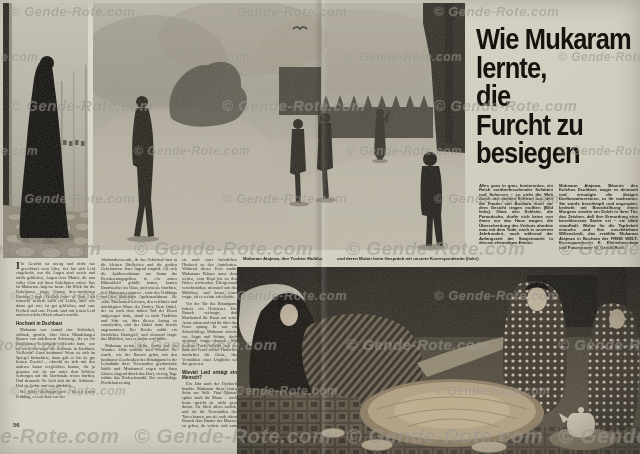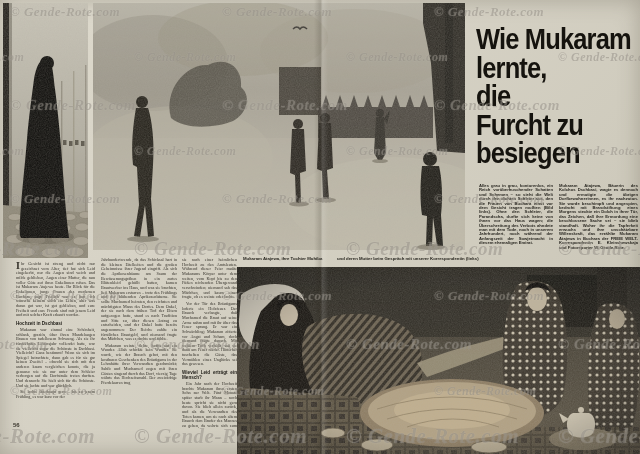--- a/index.html
+++ b/index.html
@@ -29,21 +29,21 @@
   .col3{left:182px;top:258px;width:55px;height:170px}
   .body-p{margin:0 0 2px;text-indent:4px}
   .body-p:first-child,.drop{text-indent:0}
   .drop::first-letter{float:left;font-size:10px;line-height:8.5px;font-weight:700;padding-right:1px}
   .sub-head{font-family:"Liberation Sans",sans-serif;font-weight:700;font-size:4.6px;
     line-height:5px;margin:3px 0 2px;color:#23211b}
   .page-num{position:absolute;left:13px;top:422px;font-size:6px;font-weight:700;color:#3b372e}
   .fold{position:absolute;left:314px;top:0;width:14px;height:454px;z-index:5;pointer-events:none;
     background:linear-gradient(90deg,rgba(0,0,0,0) 0%,rgba(35,30,18,.16) 45%,rgba(255,255,255,.12) 62%,rgba(0,0,0,0) 100%)}
   .watermark-layer{position:absolute;inset:0;z-index:6;pointer-events:none;overflow:hidden}
-  .wm{position:absolute;font-family:Liberation Serif, serif;font-style:italic;font-weight:700;
+  .wm{position:absolute;font-family:Liberation Sans, sans-serif;font-style:italic;font-weight:700;
     color:rgba(116,110,98,.42);text-shadow:0 0 1px rgba(255,255,255,.30);
     white-space:nowrap;letter-spacing:.5px}
 </style>
 </head>
 <body>
 
 <div class="spread">
 
   <figure class="photo photo-veil">
     <svg viewBox="0 0 85 255" preserveAspectRatio="none">

